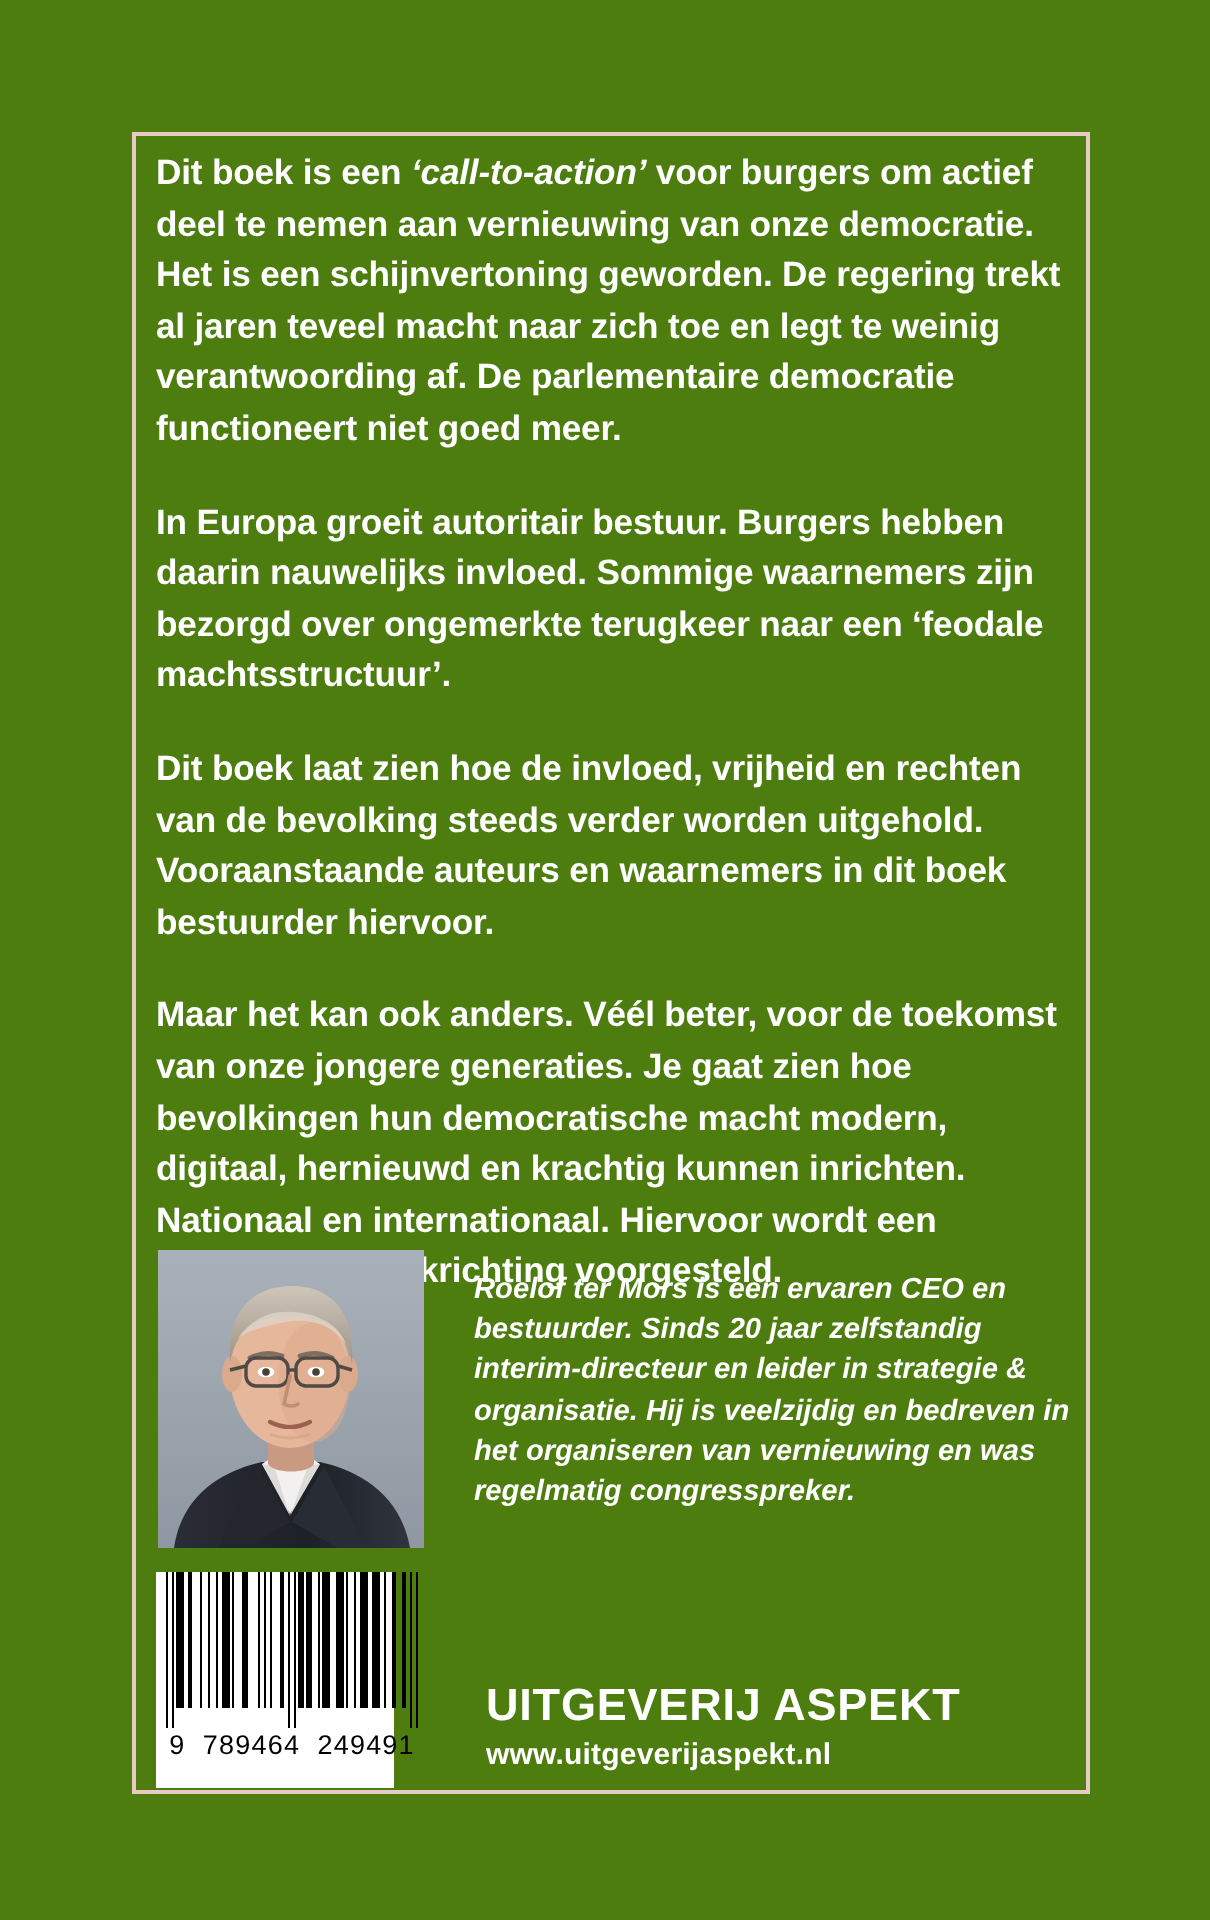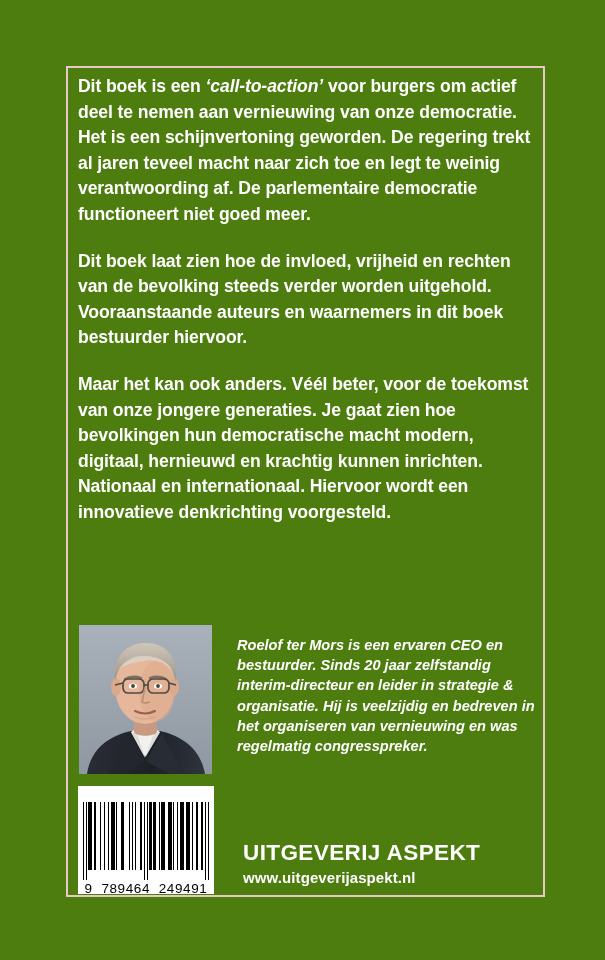--- a/index.html
+++ b/index.html
@@ -89,25 +89,25 @@
     font-weight: bold;
     font-size: 14.6px;
     line-height: 20.2px;
   }
 
   
   .barcode-box {
     position: absolute;
     left: 78px;
     top: 786px;
-    width: 136px;
+    width: 119px;
     height: 108px;
     background: #ffffff;
     box-sizing: border-box;
-    padding: 16px 5px 2px 5px;
+    padding: 0 5px 2px 5px;
   }
   .bars {
     position: relative;
     width: 126px;
     height: 78px;
     margin: 0 auto;
   }
   .bars i {
     position: absolute;
     top: 0;
@@ -154,20 +154,21 @@
 </style>
 </head>
 <body>
 
 <div class="cover">
 
   <div class="frame"></div>
 
   <div class="blurb">
     <p><span>Dit boek is een </span><em>‘call-to-action’</em><span> voor burgers om actief deel te nemen aan vernieuwing van onze democratie. Het is een schijnvertoning geworden. De regering trekt al jaren teveel macht naar zich toe en legt te weinig verantwoording af. De parlementaire democratie functioneert niet goed meer.</span></p>
+    <p><span>In Europa groeit autoritair bestuur. Burgers hebben daarin nauwelijks invloed. Sommige waarnemers zijn bezorgd over ongemerkte terugkeer naar een ‘feodale machtsstructuur’.</span></p>
     <p><span>Dit boek laat zien hoe de invloed, vrijheid en rechten van de bevolking steeds verder worden uitgehold. Vooraanstaande auteurs en waarnemers in dit boek bestuurder hiervoor.</span></p>
     <p><span>Maar het kan ook anders. Véél beter, voor de toekomst van onze jongere generaties. Je gaat zien hoe bevolkingen hun democratische macht modern, digitaal, hernieuwd en krachtig kunnen inrichten. Nationaal en internationaal. Hiervoor wordt een innovatieve denkrichting voorgesteld.</span></p>
   </div>
 
   <div class="author-area">
 
     <div class="photo">
       <svg viewBox="0 0 133 149" preserveAspectRatio="none" aria-hidden="true">
         <defs>
           <linearGradient id="bgGrad" x1="0" y1="0" x2="0" y2="1">

